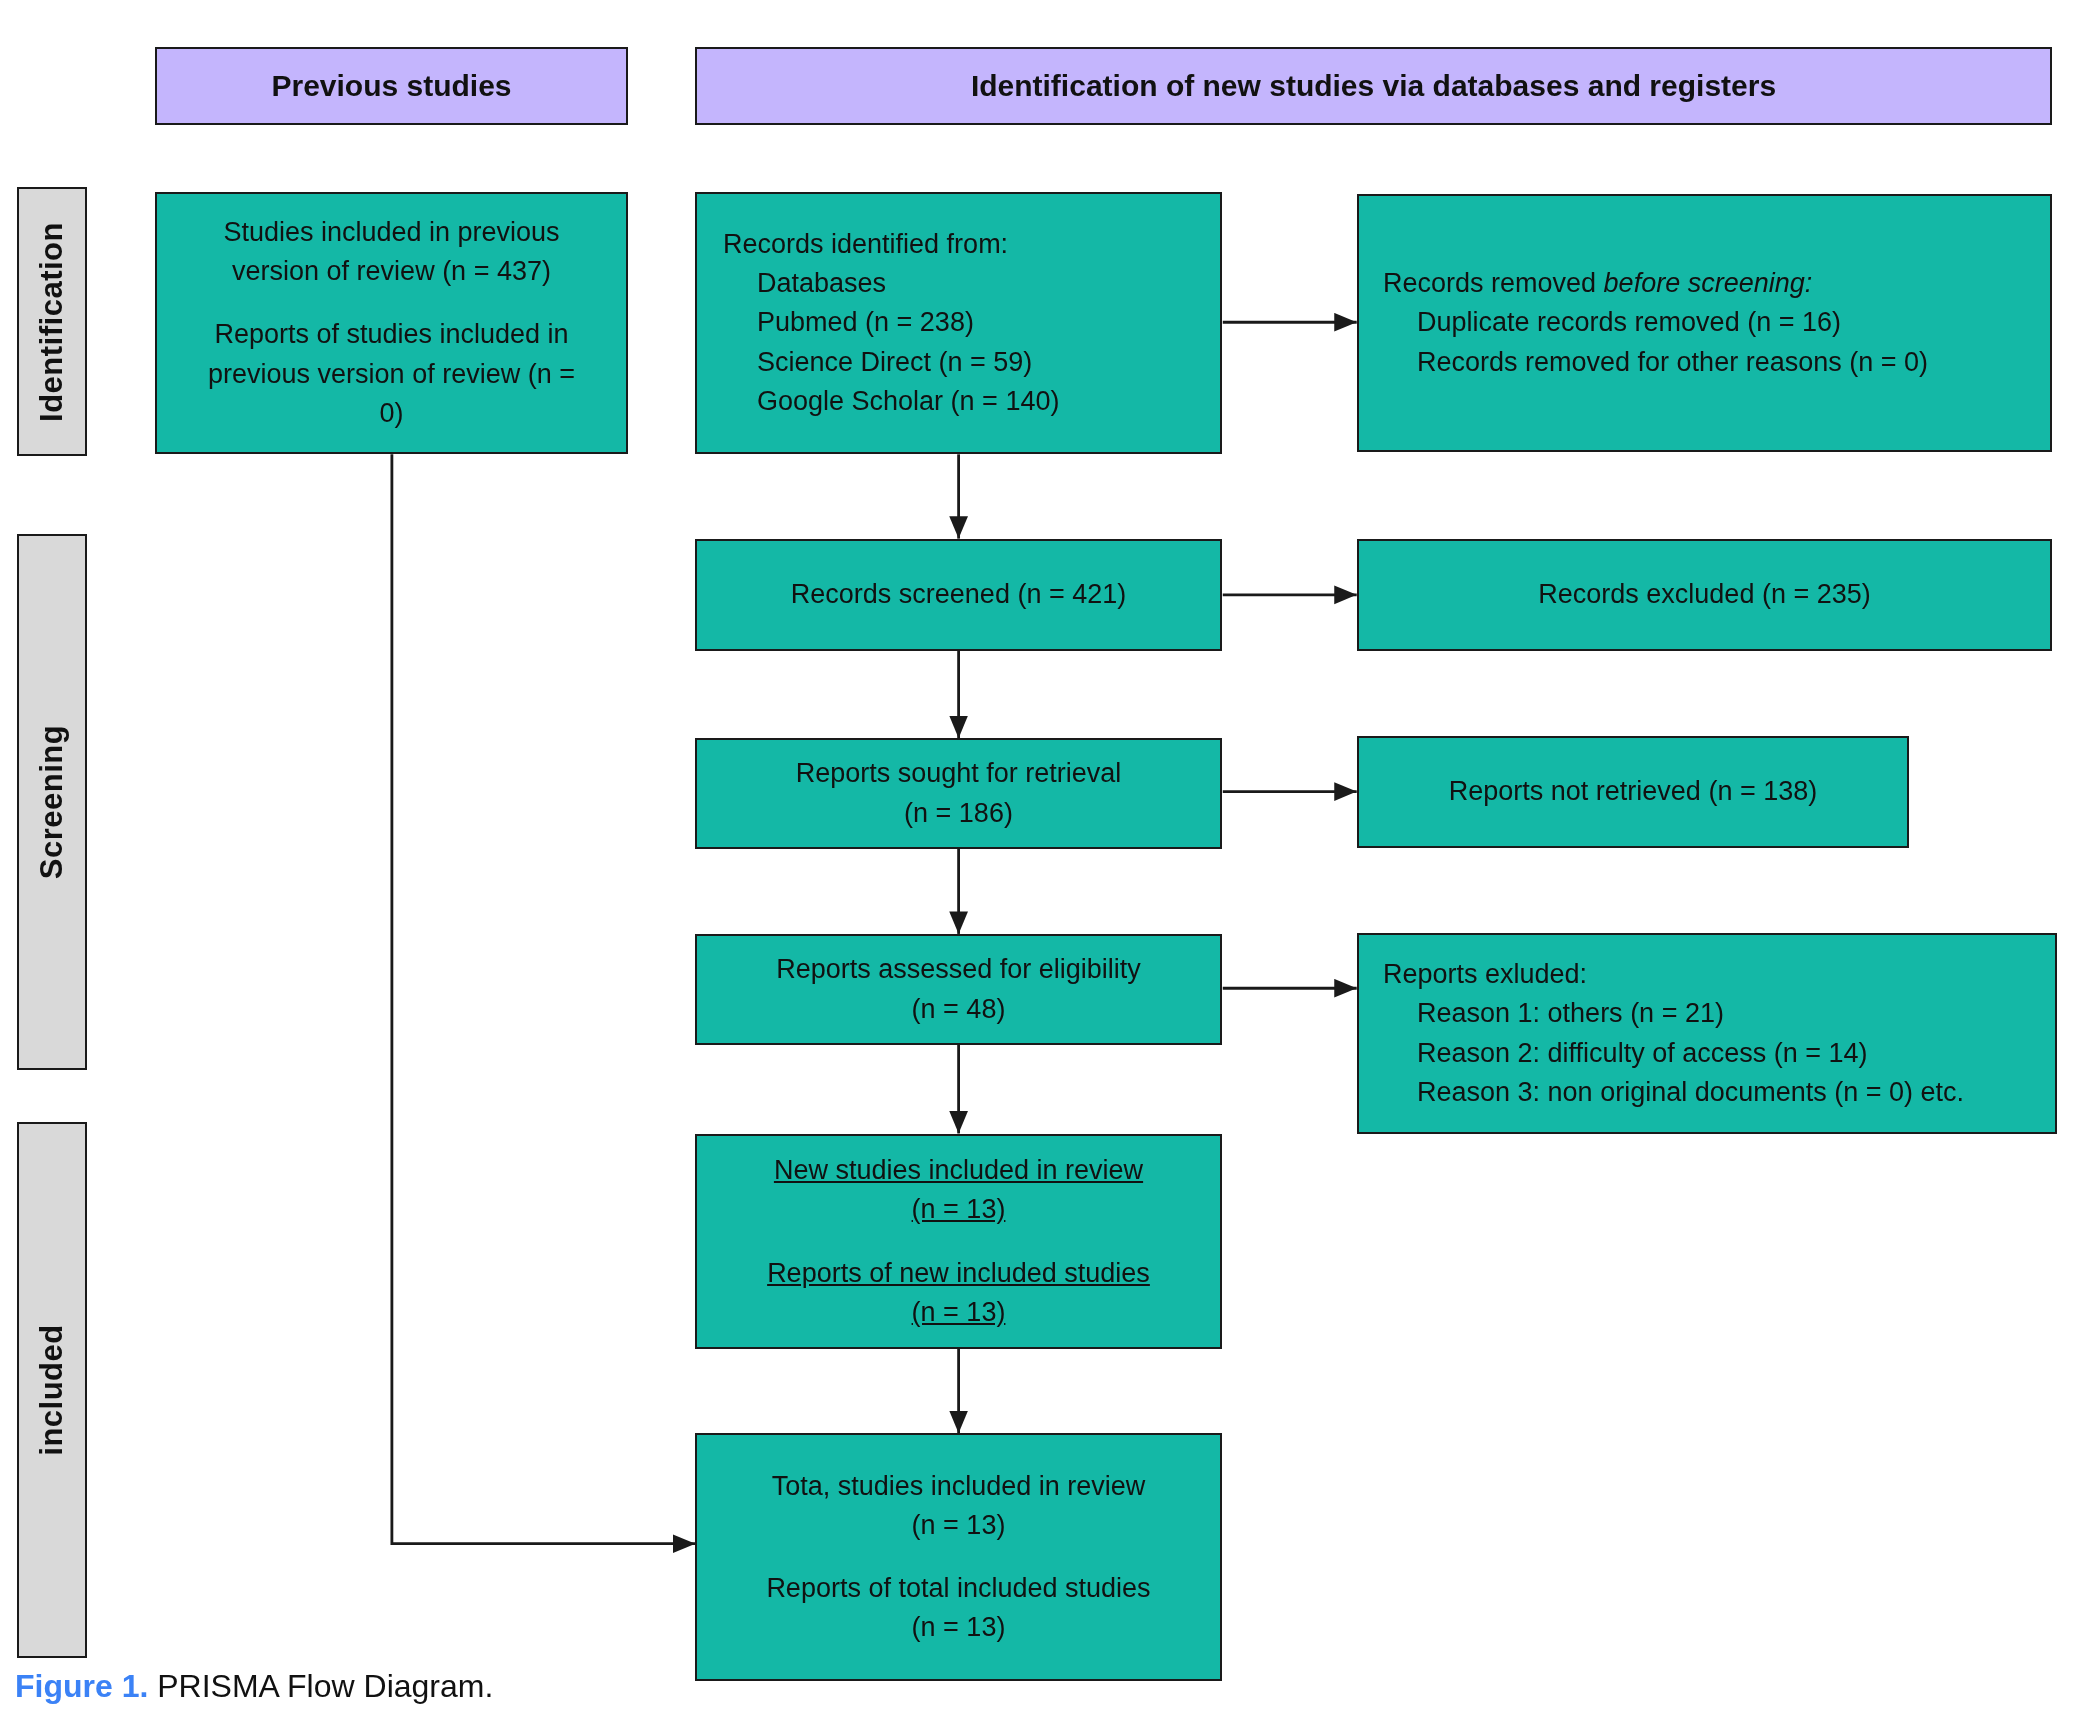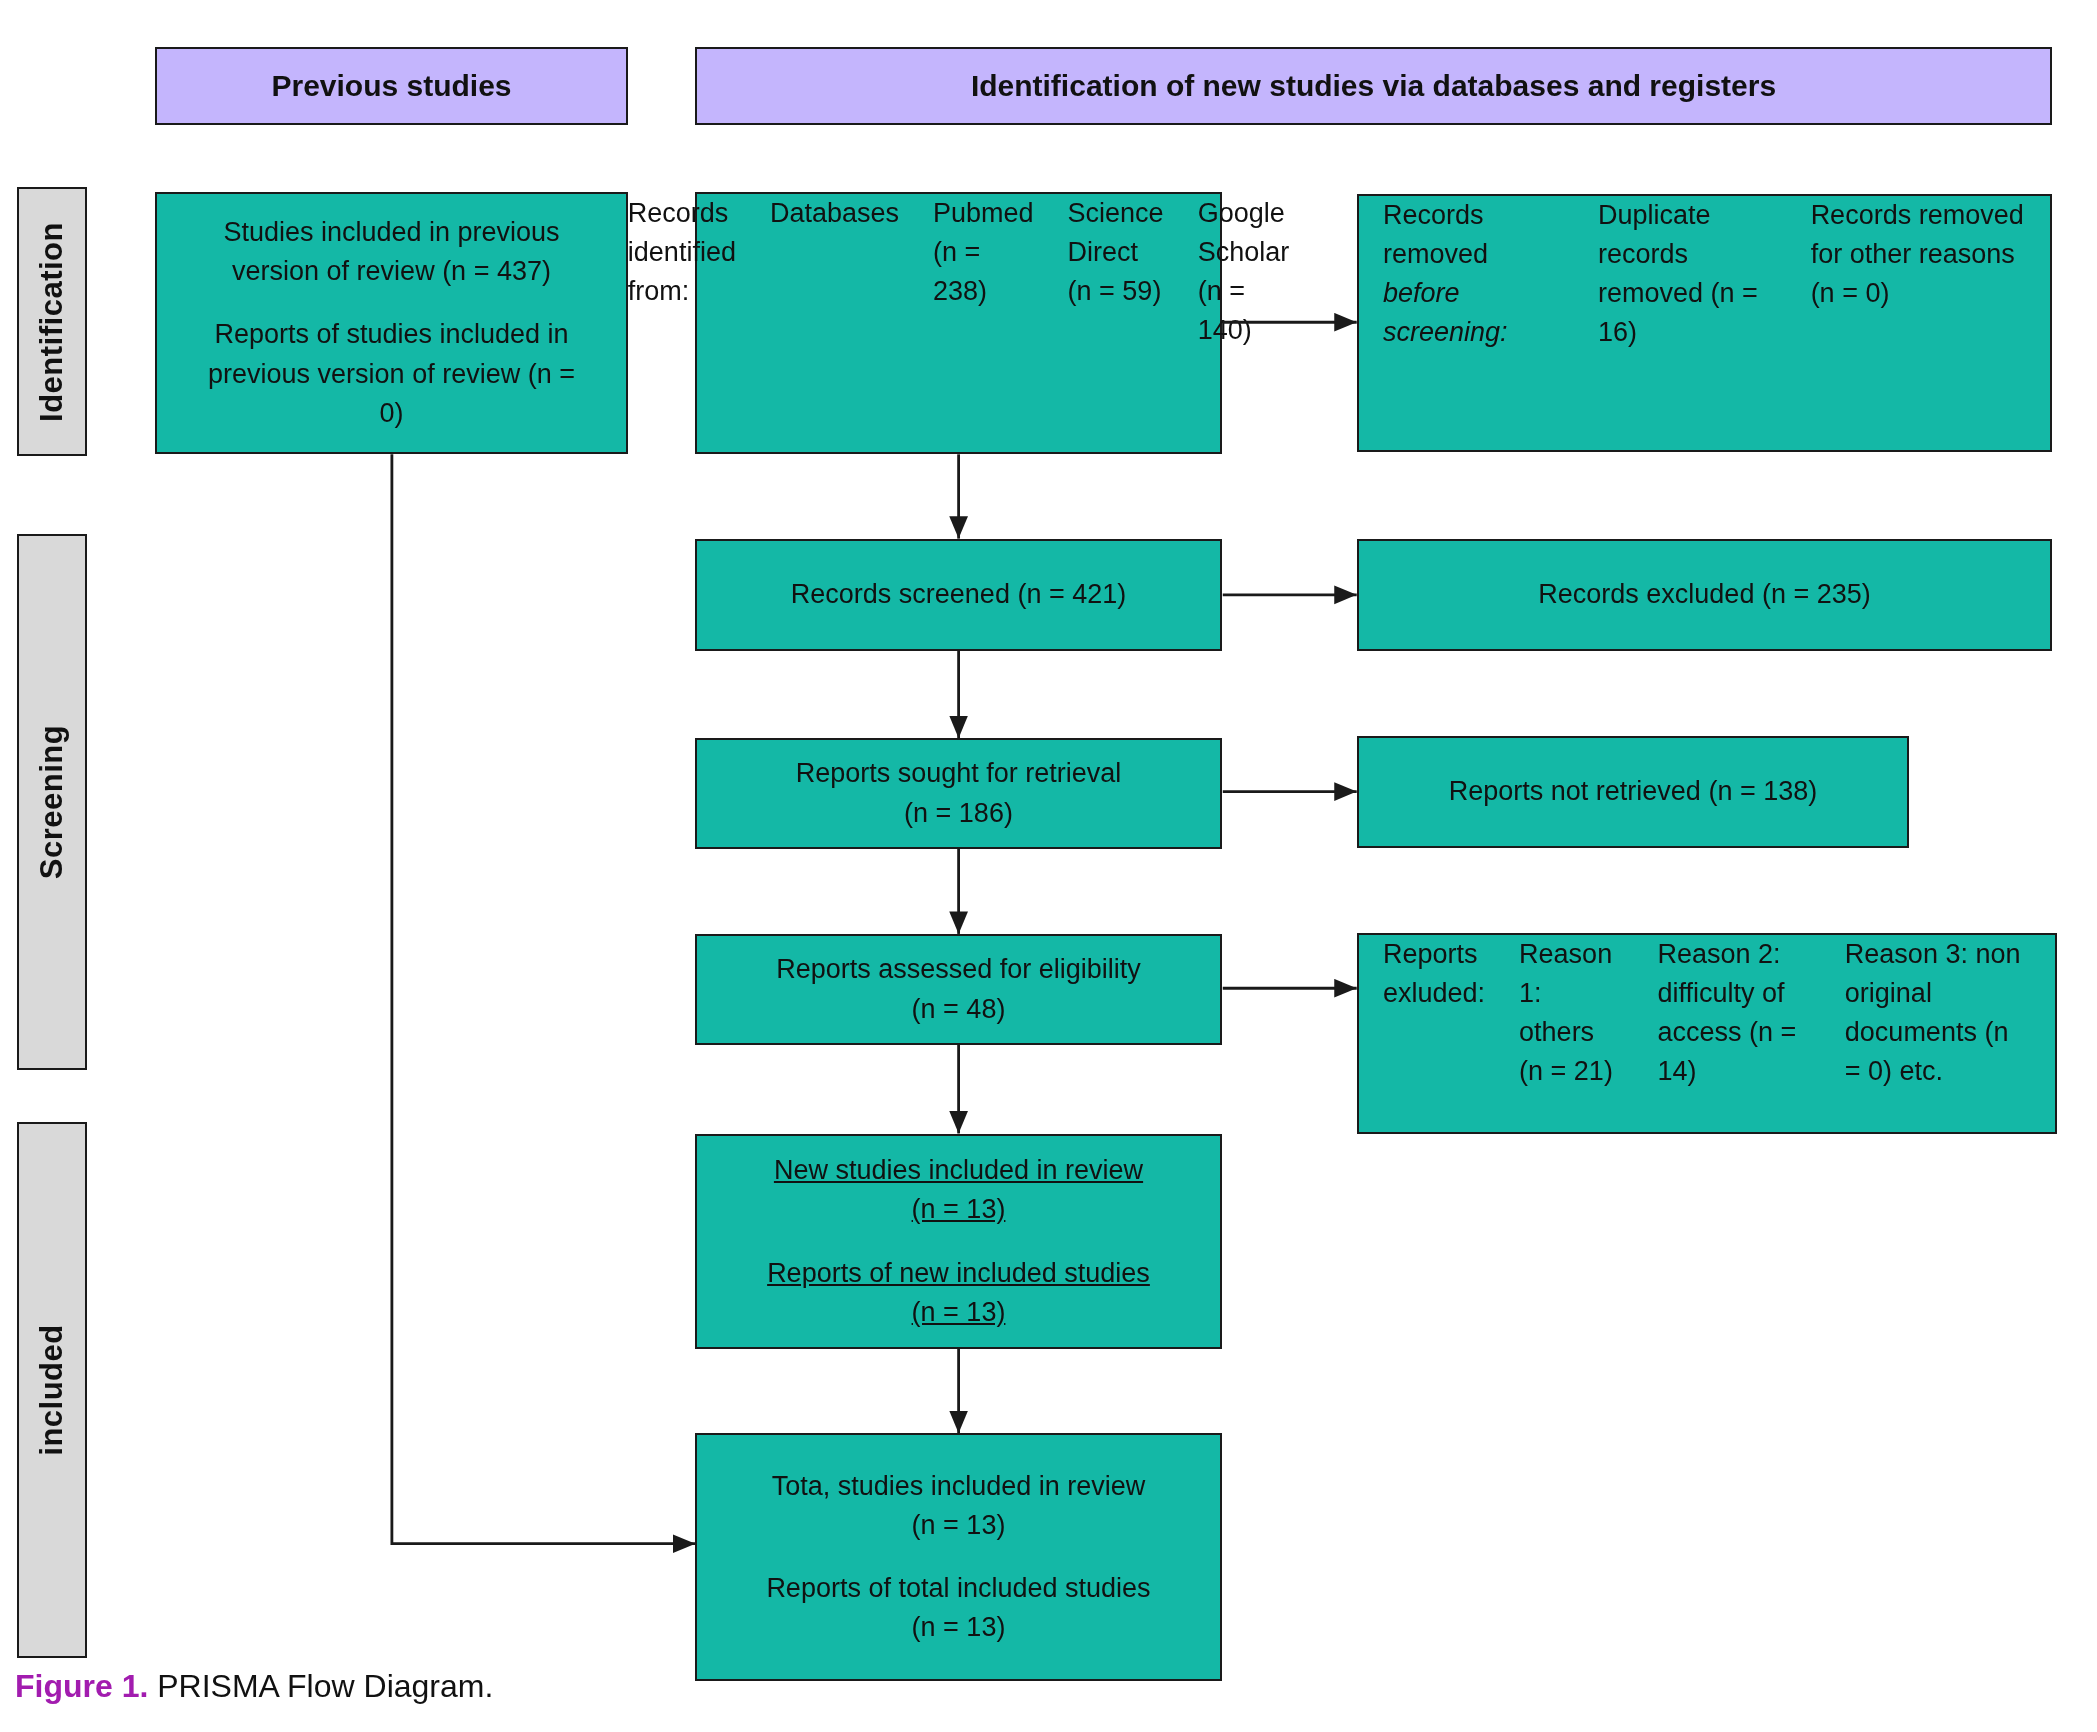--- a/index.html
+++ b/index.html
@@ -25,21 +25,21 @@
   }
   .box.center {
     display: flex;
     flex-direction: column;
     align-items: center;
     justify-content: center;
     text-align: center;
   }
   .box.leftalign {
     display: flex;
-    flex-direction: row;
+    flex-direction: column;
     justify-content: center;
     text-align: left;
   }
   .header-box {
     position: absolute;
     background: #c4b5fd;
     border: 2.8px solid #1a1a1a;
     display: flex;
     align-items: center;
     justify-content: center;
@@ -183,17 +183,17 @@
       <line x1="1023" y1="1439" x2="1023" y2="1530" marker-end="url(#arr)"></line>
       <line x1="1305" y1="344" x2="1448" y2="344" marker-end="url(#arr)"></line>
       <line x1="1305" y1="635" x2="1448" y2="635" marker-end="url(#arr)"></line>
       <line x1="1305" y1="845" x2="1448" y2="845" marker-end="url(#arr)"></line>
       <line x1="1305" y1="1055" x2="1448" y2="1055" marker-end="url(#arr)"></line>
       <polyline points="418,485 418,1648 742,1648" marker-end="url(#arr)"></polyline>
     </g>
   </svg>
 
   <div class="caption">
-    <span class="fig-label" style="color:#a21caf;">Figure 1.</span><span> PRISMA Flow Diagram.</span>
+    <span class="fig-label" style="color:#3b82f6;">Figure 1.</span><span> PRISMA Flow Diagram.</span>
   </div>
 
 </div>
 
 
 </body></html>

